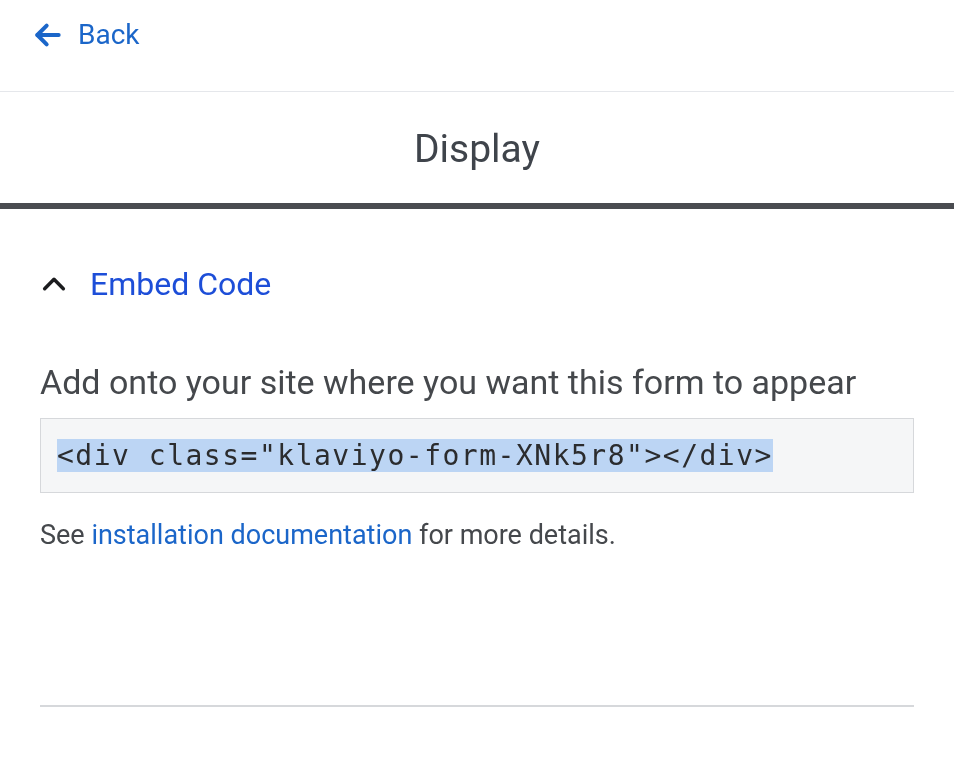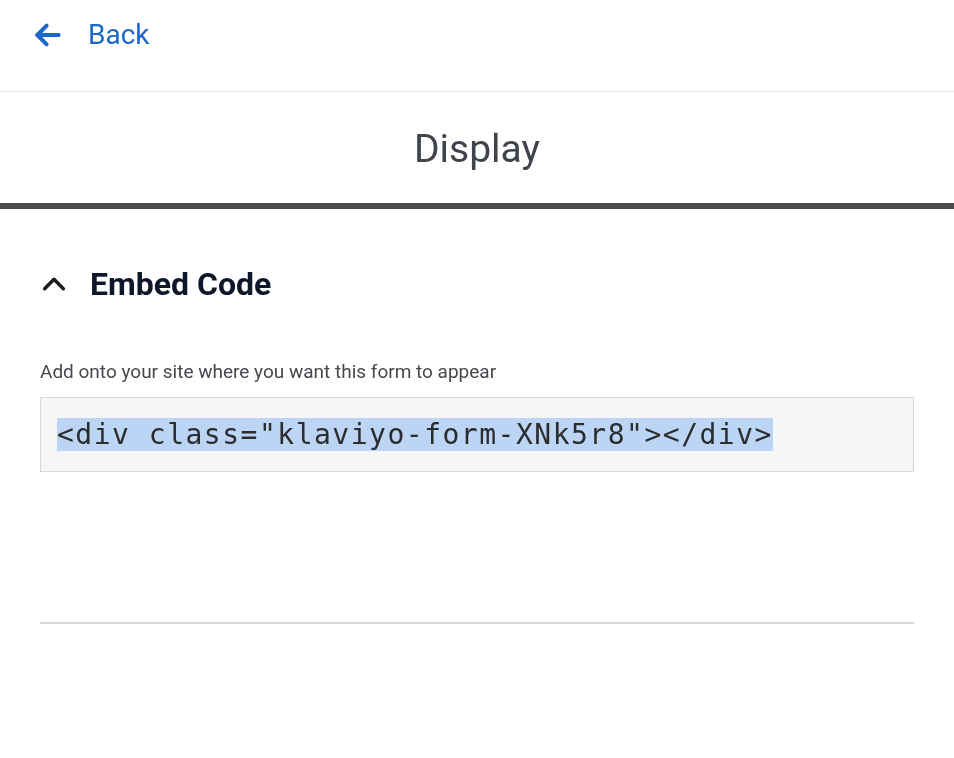--- a/index.html
+++ b/index.html
@@ -14,21 +14,21 @@
       height: 758px;
       overflow: hidden;
       color: #3a3c40;
     }
     .header {
       padding: 18px 32px 36px 32px;
     }
     .back-link {
       display: inline-flex;
       align-items: center;
-      gap: 24px;
+      gap: 14px;
       color: #1b66c9;
       font-size: 28px;
       font-weight: 400;
       cursor: pointer;
       text-decoration: none;
     }
     .back-link .arrow-svg {
       width: 32px;
       height: 32px;
       stroke: #1b66c9;
@@ -75,25 +75,25 @@
       width: 28px;
       height: 28px;
       stroke: #1b1c1e;
       stroke-width: 3;
       fill: none;
       stroke-linecap: round;
       stroke-linejoin: round;
     }
     .section-title {
       font-size: 32px;
-      font-weight: 700;
-      color: #0f172a;
+      font-weight: 400;
+      color: #1d4ed8;
     }
     .description {
-      font-size: 19px;
+      font-size: 34px;
       color: #45484c;
       margin-bottom: 12px;
       line-height: 1.4;
     }
     .code-box {
       border: 1px solid #d6d8db;
       background: #f5f6f7;
       padding: 20px 16px;
       margin-bottom: 24px;
     }
@@ -145,15 +145,18 @@
     </svg>
     <span class="section-title">Embed Code</span>
   </div>
 
   <div class="description">Add onto your site where you want this form to appear</div>
 
   <div class="code-box">
     <span class="code-text">&lt;div class="klaviyo-form-XNk5r8"&gt;&lt;/div&gt;</span>
   </div>
 
+  <div class="help-text">
+    <span>See </span><span class="link">installation documentation</span><span> for more details.</span>
+  </div>
 
   <hr class="divider">
 </div>
 
 </body></html>

